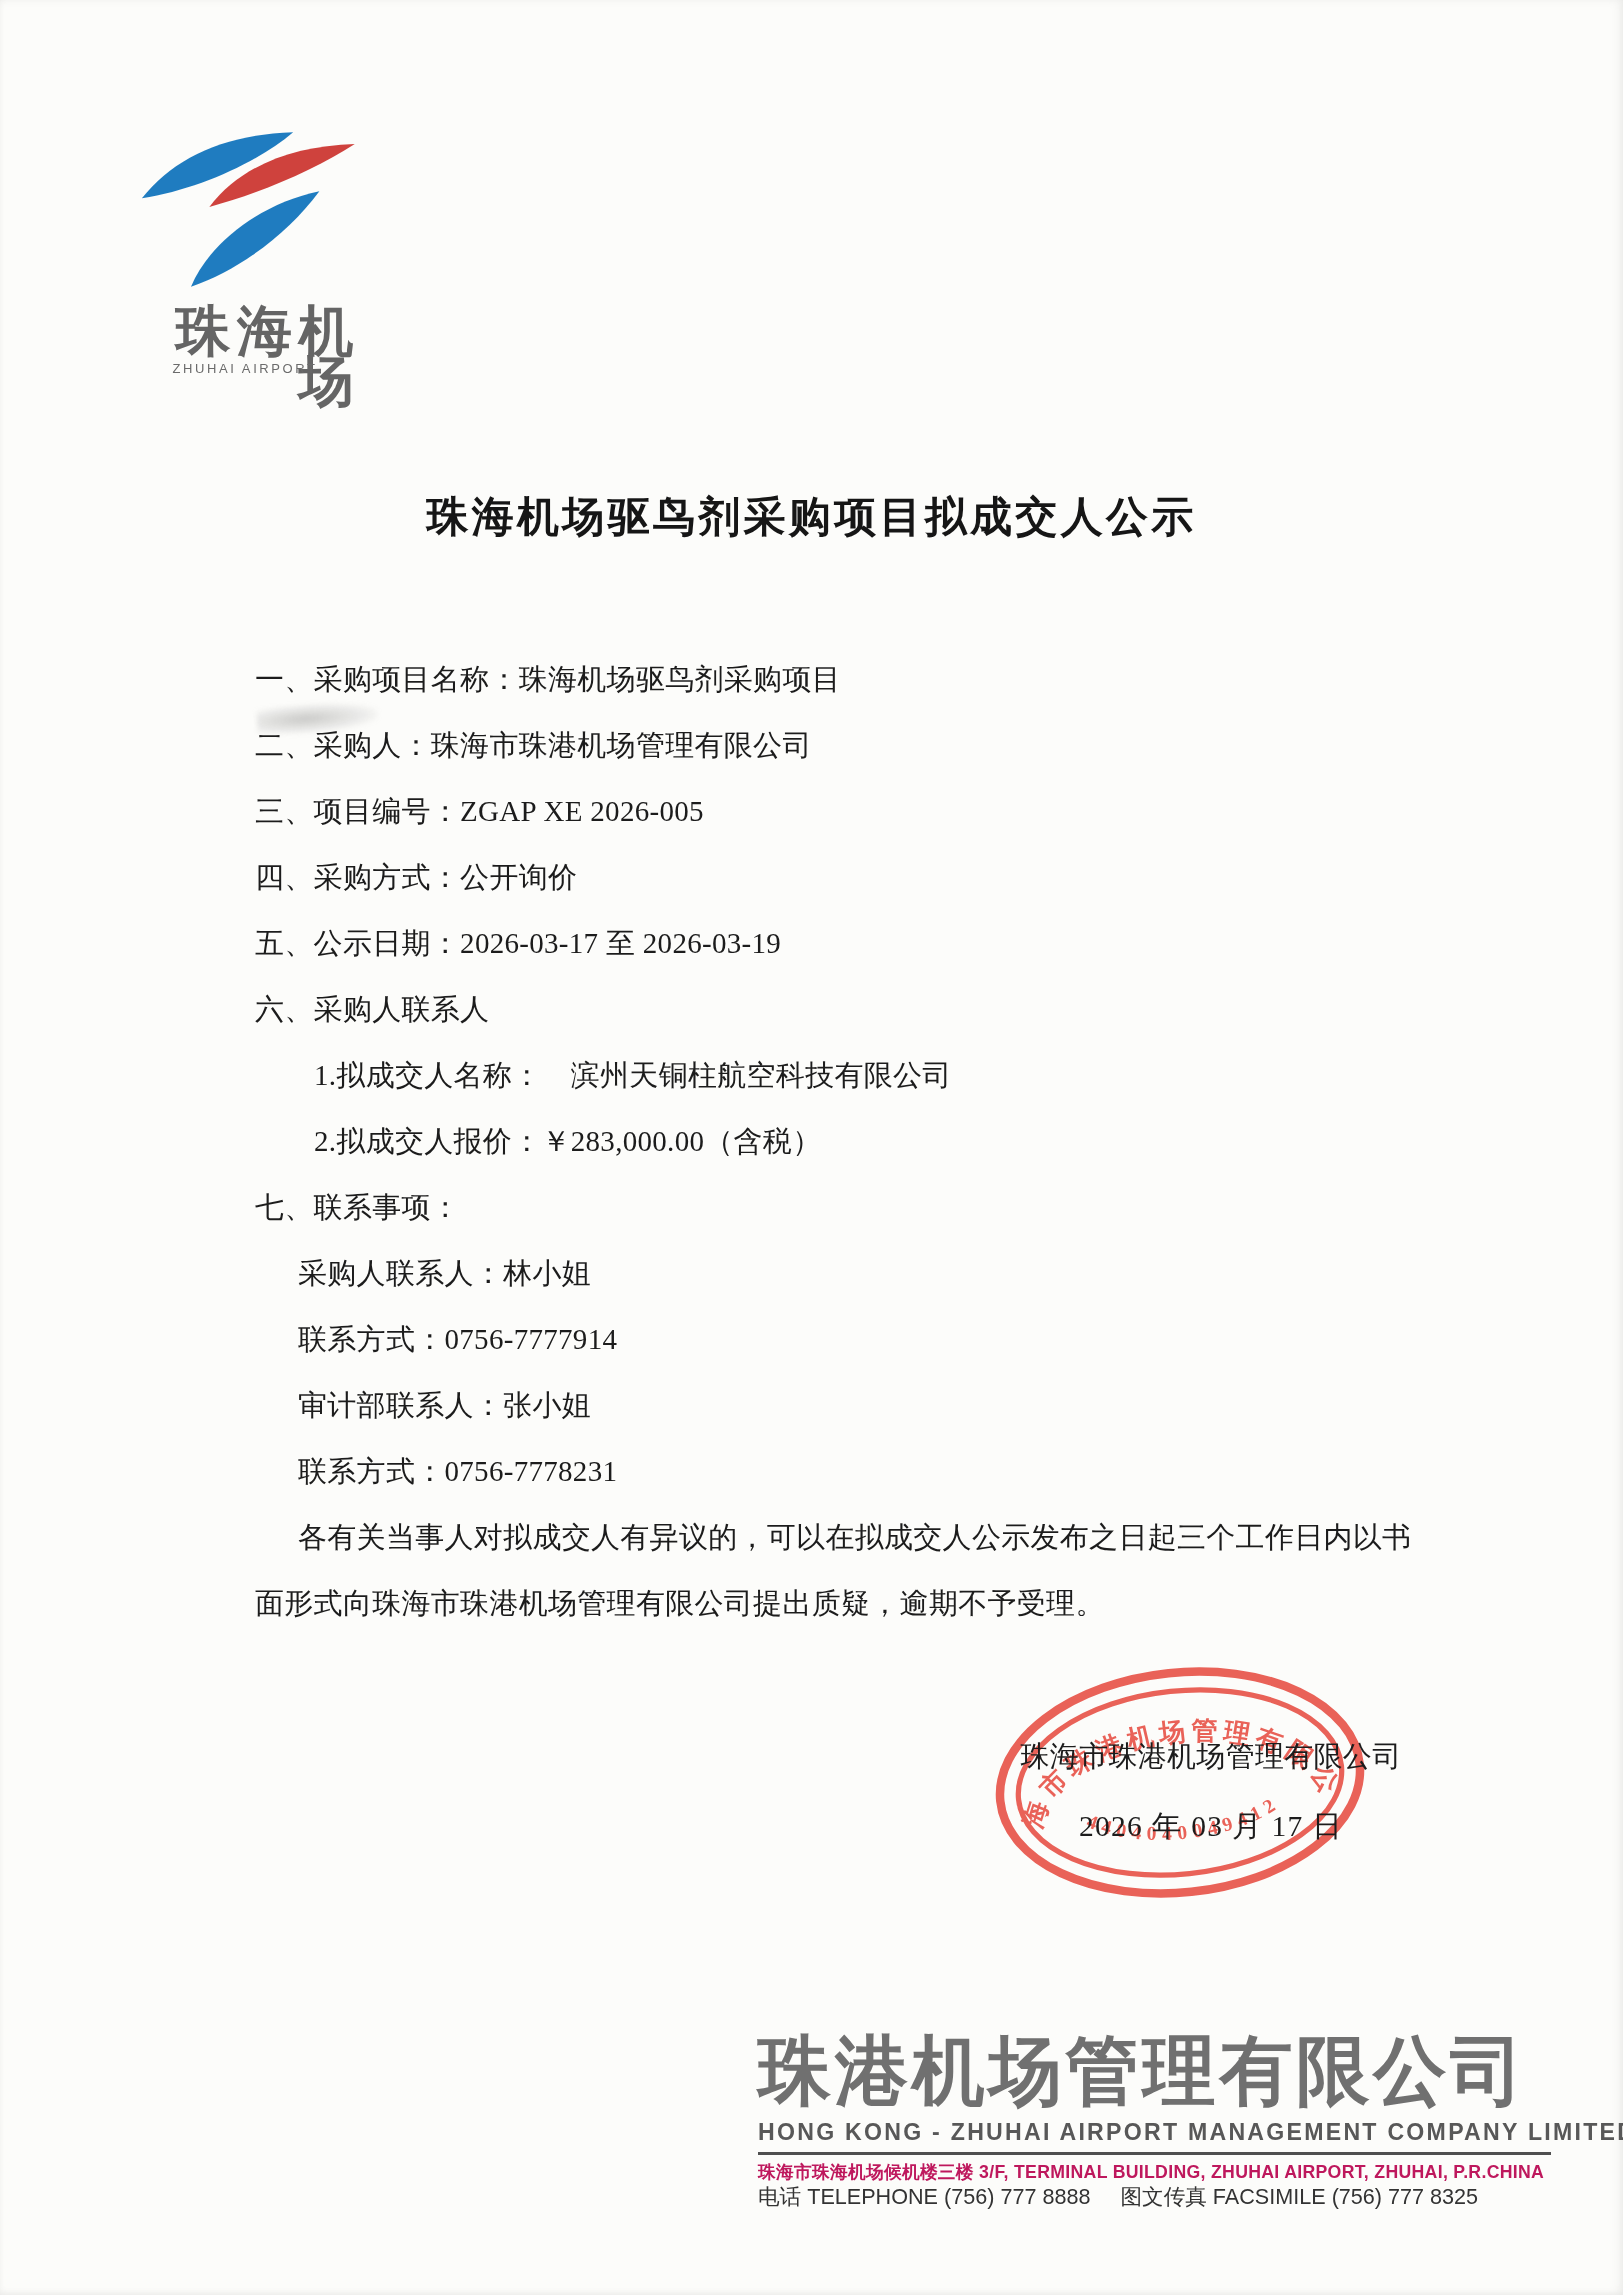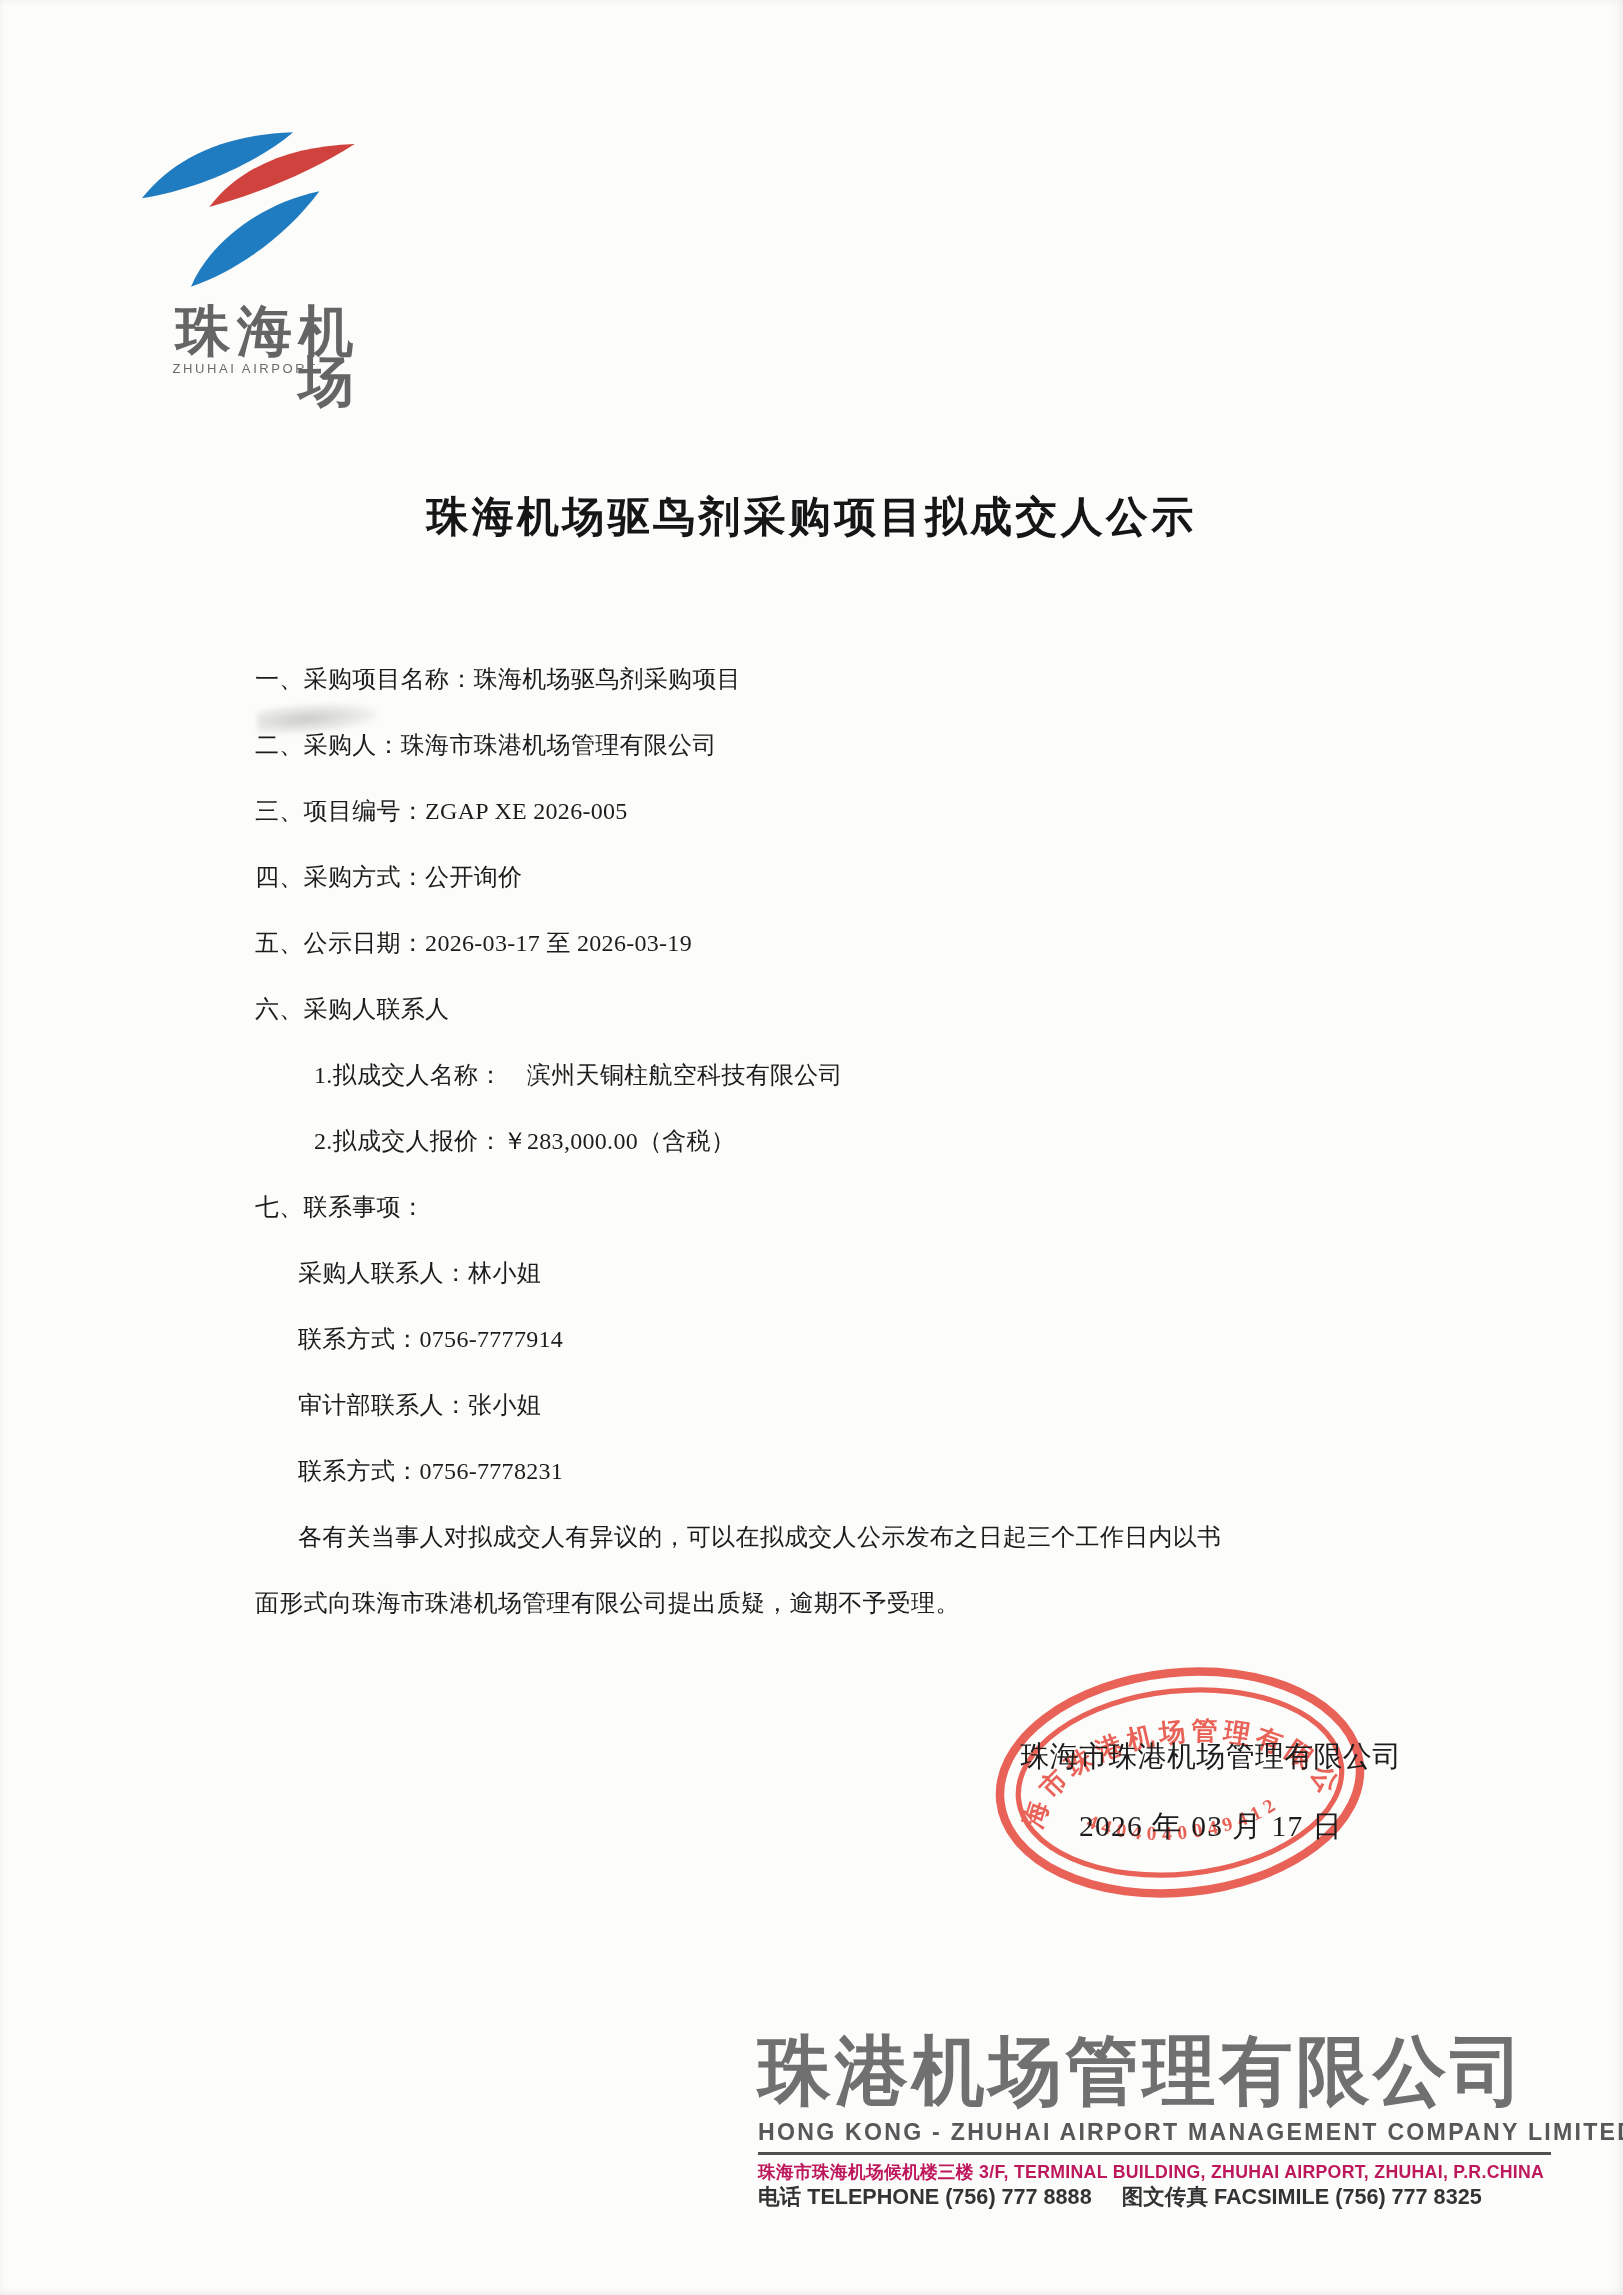--- a/index.html
+++ b/index.html
@@ -20,21 +20,21 @@
     left:130px;top:357px;width:230px;text-align:center;
     font-family:"Liberation Sans","DejaVu Sans",sans-serif;
     font-size:13px;line-height:23.6px;letter-spacing:2.6px;color:#6b6b6b;
   }
   
   .title{
     left:0;right:0;top:495px;margin:0;text-align:center;
     font-size:42px;line-height:45px;font-weight:bold;letter-spacing:3.3px;color:#161616;
   }
   
-  .body-lines{left:255px;top:646px;width:1191px;font-size:24px;letter-spacing:0.3px;}
+  .body-lines{left:255px;top:646px;width:1191px;font-size:29px;letter-spacing:0.3px;}
   .ln{height:66px;line-height:66px;white-space:nowrap;}
   .ind-a{padding-left:0;}
   .ind-b{padding-left:43px;}
   .ind-c{padding-left:59px;}
   .smudge{
     left:257px;top:704px;width:121px;height:27.5px;transform:rotate(-4deg);
     background:radial-gradient(ellipse at 40% 50%, rgba(105,105,105,0.34), rgba(135,135,135,0.12) 60%, rgba(135,135,135,0) 78%);
     filter:blur(2.6px);
   }
   
@@ -57,21 +57,21 @@
   }
   .f-rule{left:758px;top:2152px;width:793px;height:2.6px;background:#4f4f4f;}
   .f-addr{
     left:758px;top:2162px;white-space:nowrap;
     font-family:"Liberation Sans","DejaVu Sans",sans-serif;
     font-size:17.7px;line-height:21px;font-weight:bold;letter-spacing:0.3px;color:#be185d;
   }
   .f-phone{
     left:758px;top:2184px;display:flex;gap:30px;white-space:nowrap;
     font-family:"Liberation Sans","DejaVu Sans",sans-serif;
-    font-size:21.6px;line-height:26px;font-weight:bold;color:#333333;align-items:center;
+    font-size:21.6px;line-height:26px;font-weight:normal;color:#333333;align-items:center;
   }
 </style>
 </head>
 <body>
 
 <div class="page">
 
   <svg class="abs logo-mark" viewBox="0 0 345 270" aria-hidden="true">
     <path d="M 12,118 C 60,56 140,20 243,17 C 190,62 100,104 12,118 Z" fill="#1f7cc0"></path>
     <path d="M 115,131 C 165,66 245,38 337,35 C 280,72 195,110 115,131 Z" fill="#cf423d"></path>

